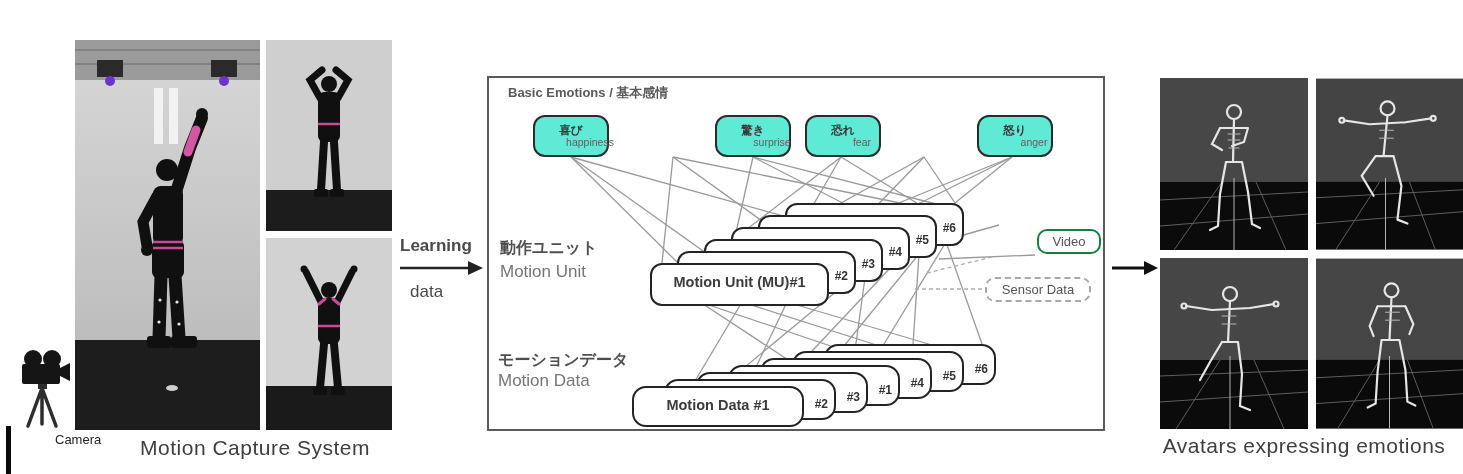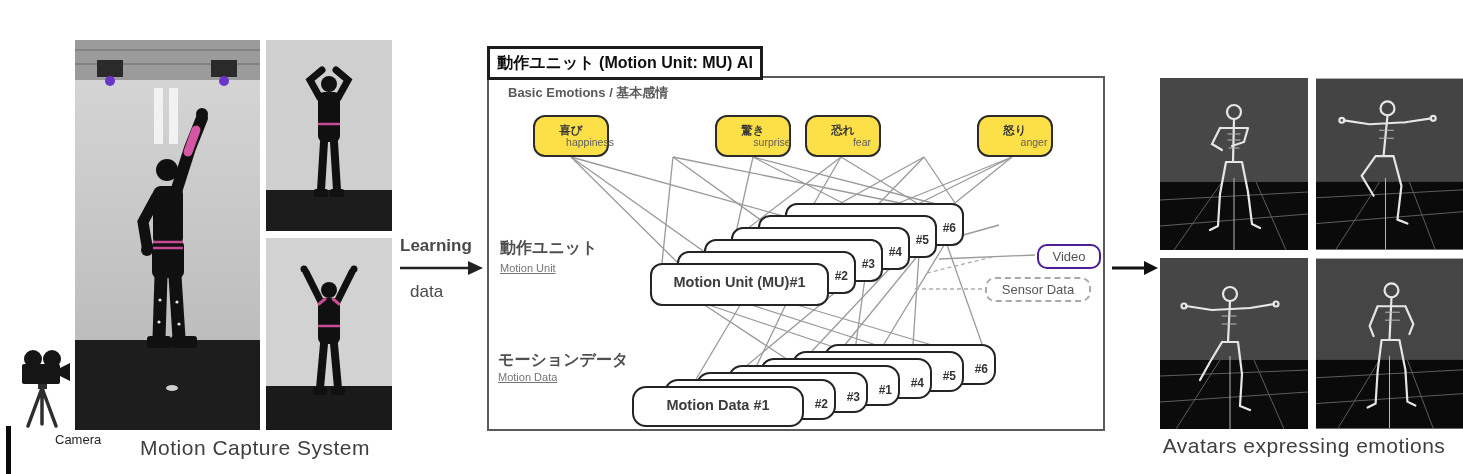--- a/index.html
+++ b/index.html
@@ -4,34 +4,34 @@
 <style>
   html,body{margin:0;padding:0;background:#fff;}
   #canvas{position:relative;width:1463px;height:474px;background:#fff;overflow:hidden;
           font-family:"Liberation Sans",sans-serif;color:#333;}
   .abs{position:absolute;}
   
   .mainbox{left:487px;top:76px;width:614px;height:351px;border:2px solid #5a5a5a;background:#fff;}
   .titletab{left:487px;top:46px;width:270px;height:28px;border:3px solid #1c1c1c;background:#fff;
             display:flex;align-items:center;justify-content:center;font-weight:bold;font-size:16px;color:#0e0e0e;z-index:6;}
   .emheader{left:508px;top:84px;font-size:13px;font-weight:bold;color:#5a5a5a;z-index:4;}
-  .bubble{top:115px;width:72px;height:38px;border:2px solid #2b2b2b;border-radius:12px;background:#fde047;
+  .bubble{top:115px;width:72px;height:38px;border:2px solid #2b2b2b;border-radius:12px;background:#5eead4;
           display:flex;flex-direction:column;align-items:center;justify-content:center;line-height:1.1;z-index:4;}
   .bubble .jp{font-size:11.5px;font-weight:bold;color:#383838;}
   .bubble .en{font-size:10.5px;color:#5f5f5f;padding-left:38px;}
   .seclab-jp{font-size:16px;font-weight:bold;color:#4f4f4f;z-index:4;}
-  .seclab-en{font-size:11px;color:#757575;z-index:4;text-decoration:underline;}
+  .seclab-en{font-size:17px;color:#757575;z-index:4;}
   .stackbox{position:absolute;background:#fff;border:2.5px solid #242424;border-radius:12px;z-index:3;}
   .mu{width:175px;height:39px;}
   .md{width:168px;height:37px;border-radius:14px;}
   .stackbox .tag{position:absolute;right:6px;top:16px;font-size:12px;font-weight:bold;color:#333;}
   .frontlab{position:absolute;left:0;right:0;top:9px;text-align:center;font-size:14.5px;font-weight:bold;color:#3c3c3c;}
   .legend{height:21px;border-radius:10px;background:#fff;display:flex;align-items:center;justify-content:center;
           font-size:13px;color:#555;z-index:4;}
-  .legend.video{left:1037px;top:244px;width:60px;border:2px solid #4c1d95;}
+  .legend.video{left:1037px;top:229px;width:60px;border:2px solid #15803d;}
   .legend.sensor{left:985px;top:277px;width:102px;border:2px dashed #a9a9a9;}
   
   .caption{font-size:21px;color:#3f3f3f;letter-spacing:0.5px;}
   .learntxt{font-size:17px;color:#4a4a4a;}
   .camlab{font-size:13px;color:#242424;padding-left:43px;}
   .straybar{left:6px;top:426px;width:5px;height:48px;background:#0a0a0a;}
 </style>
 </head>
 <body>
 
@@ -127,21 +127,20 @@
   <div class="abs straybar"></div>
 
   <div class="abs learntxt" style="left:400px;top:236px;font-weight:bold;">Learning</div>
   <svg class="abs" style="left:398px;top:258px;" width="86" height="20" viewBox="0 0 86 20">
     <line x1="2" y1="10" x2="70" y2="10" stroke="#222" stroke-width="2.5"></line>
     <polygon points="70,3 85,10 70,17" fill="#222"></polygon>
   </svg>
   <div class="abs learntxt" style="left:410px;top:282px;">data</div>
 
   <div class="abs mainbox"></div>
-  <div class="abs titletab">動作ユニット (Motion Unit: MU)  AI</div>
   <div class="abs emheader">Basic Emotions / 基本感情</div>
 
   <svg class="abs" style="left:487px;top:77px;z-index:2;" width="618" height="352" viewBox="0 0 618 352">
     <g stroke="#9a9a9a" stroke-width="1.3" fill="none">
       <line x1="84" y1="80" x2="233" y2="186"></line>
         <line x1="84" y1="80" x2="343" y2="152"></line>
         <line x1="84" y1="80" x2="193" y2="188"></line>
       <line x1="186" y1="80" x2="175" y2="186"></line>
         <line x1="186" y1="80" x2="303" y2="164"></line>
         <line x1="186" y1="80" x2="423" y2="128"></line>

